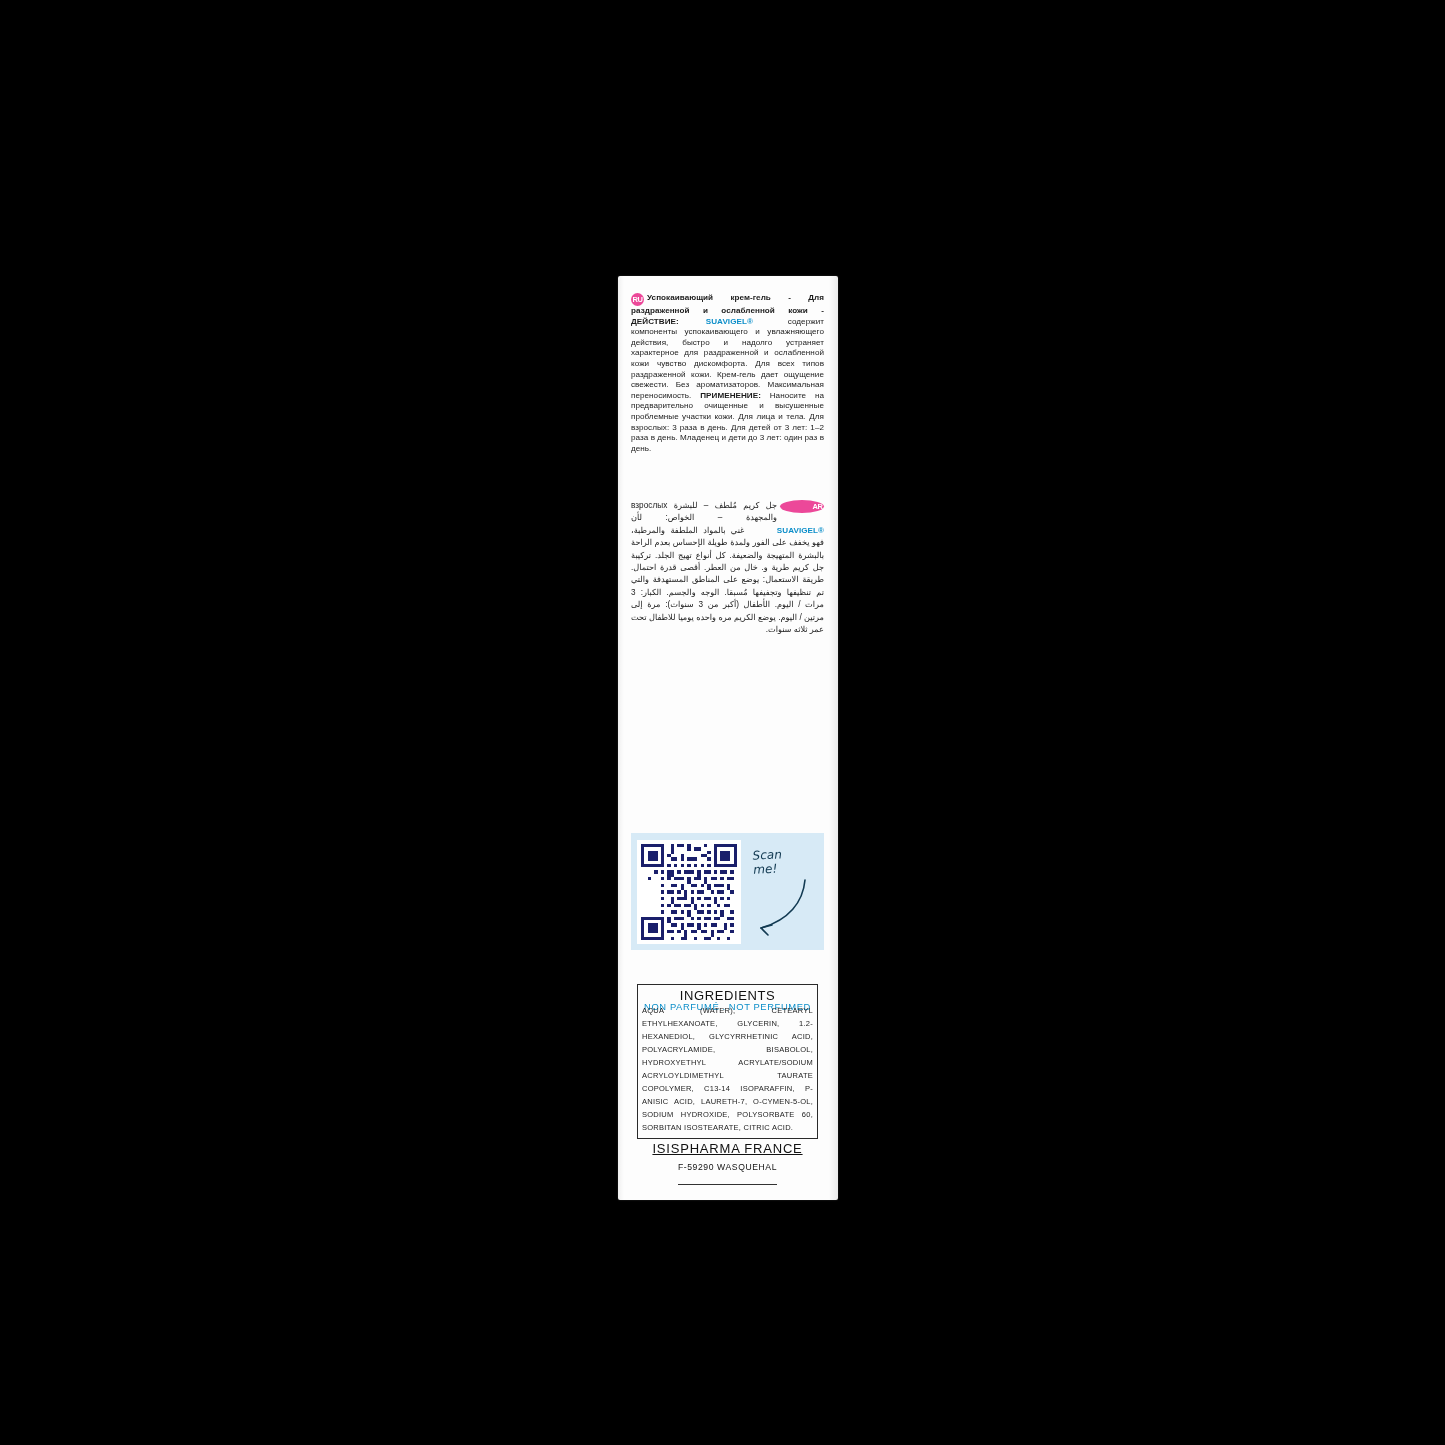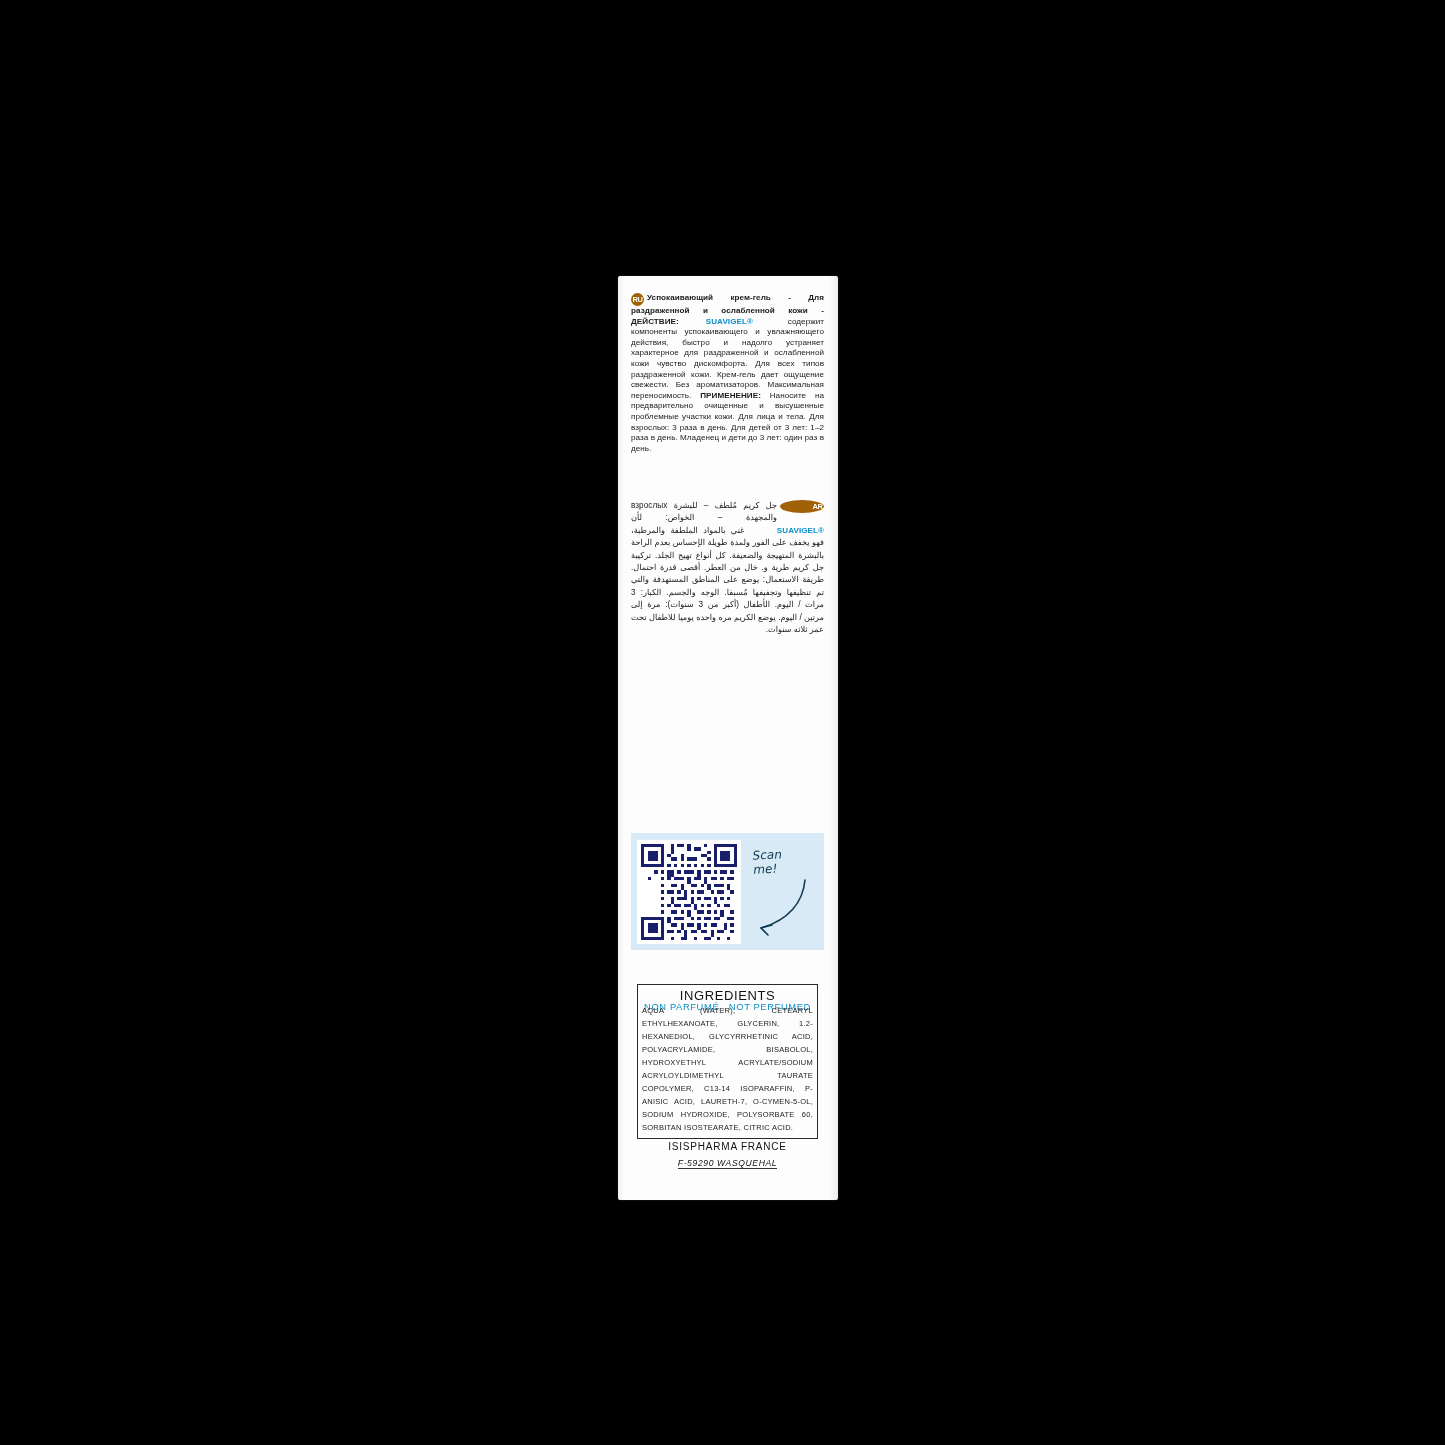--- a/index.html
+++ b/index.html
@@ -22,21 +22,21 @@
   }
   .box::before{ 
     content:"";
     position:absolute; left:0; top:0; bottom:0; width:6px;
     background:linear-gradient(to left,rgba(0,0,0,0.0),rgba(0,0,0,0.05));
   }
 
   .lang-badge{
     display:inline-block;
     width:13px;height:13px;border-radius:50%;
-    background:#a16207;color:#fff;
+    background:#ec4899;color:#fff;
     font-size:7.5px;line-height:13px;text-align:center;
     font-weight:bold;letter-spacing:-0.3px;
     vertical-align:-2px;margin-right:3px;
   }
 
   .block{
     font-size:8.1px;
     line-height:10.6px;
     color:#1b1b1b;
     text-align:justify;
@@ -86,22 +86,22 @@
     margin-bottom:1px;
   }
   .ing .body{
     font-size:7.5px;line-height:13px;color:#1b1b1b;
     text-align:justify;letter-spacing:0.25px;
   }
 
   .maker{
     position:absolute;left:13px;right:14px;top:865px;text-align:center;
   }
-  .maker .m1{font-size:10px;letter-spacing:0.8px;color:#111;}
-  .maker .m2{font-size:8.6px;letter-spacing:0.6px;color:#111;border-bottom:1px solid #333;display:inline-block;padding-bottom:0px;margin-top:1px;font-style:italic;}
+  .maker .m1{font-size:13px;letter-spacing:0.8px;color:#111;text-decoration:underline;}
+  .maker .m2{font-size:8.6px;letter-spacing:0.6px;color:#111;border-bottom:1px solid #333;display:inline-block;padding-bottom:12px;margin-top:1px;}
 </style>
 </head>
 <body>
 
 <div class="stage">
 
   <div class="box">
 
     <div class="ru block">
       <span class="lang-badge">RU</span><b>Успокаивающий крем-гель - Для раздраженной и ослабленной кожи - ДЕЙСТВИЕ:</b><span class="brandblue">SUAVIGEL®</span><span> содержит компоненты успокаивающего и увлажняющего действия, быстро и надолго устраняет характерное для раздраженной и ослабленной кожи чувство дискомфорта. Для всех типов раздраженной кожи. Крем-гель дает ощущение свежести. Без ароматизаторов. Максимальная переносимость. </span><b>ПРИМЕНЕНИЕ:</b><span> Наносите на предварительно очищенные и высушенные проблемные участки кожи. Для лица и тела. Для взрослых: 3 раза в день. Для детей от 3 лет: 1–2 раза в день. Младенец и дети до 3 лет: один раз в день.</span>

